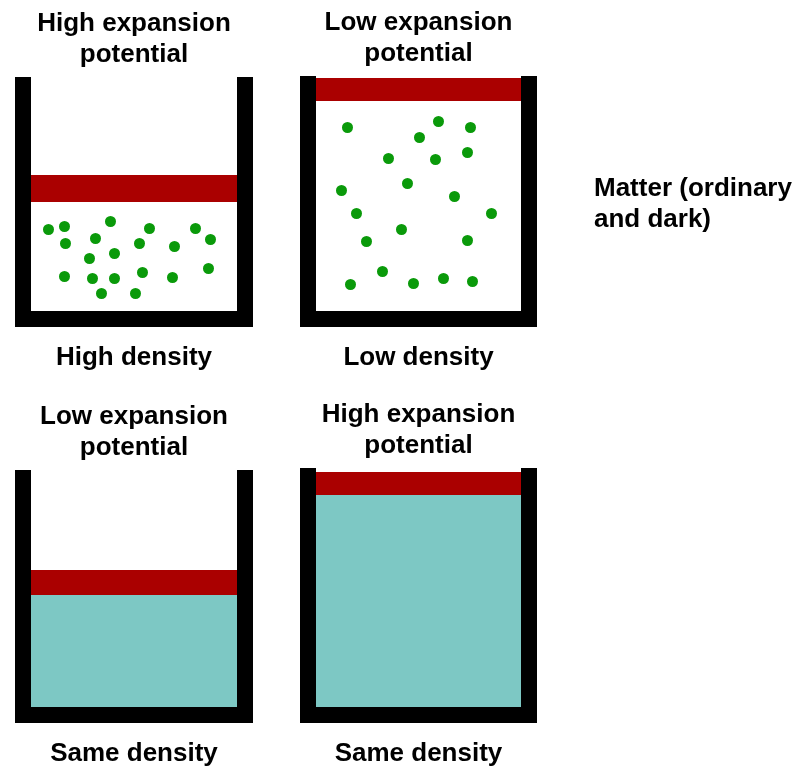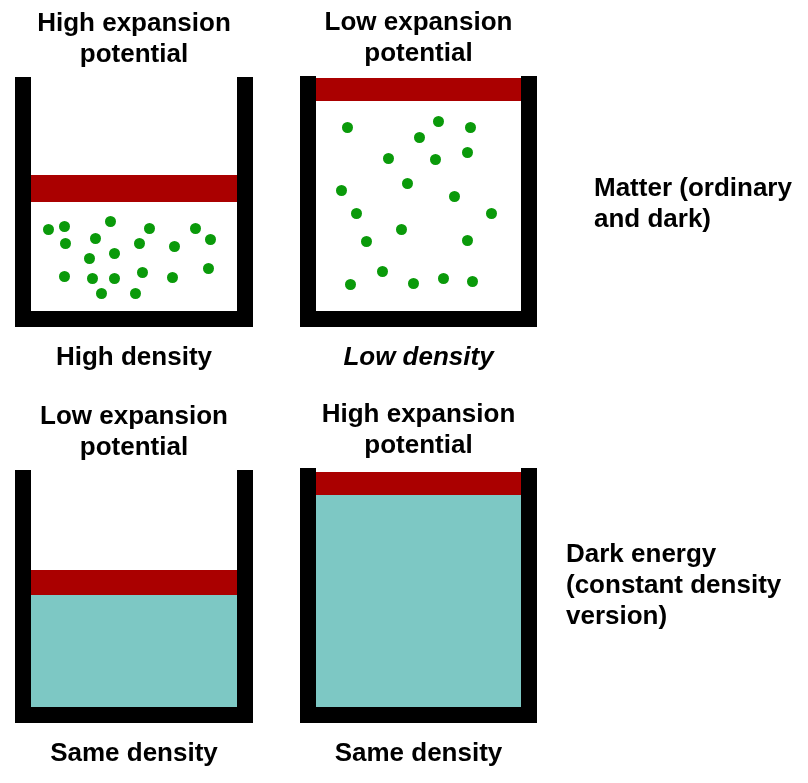--- a/index.html
+++ b/index.html
@@ -121,21 +121,21 @@
           <span class="dot" style="width: 11px; height: 11px; left: 95.5px; top: 147.5px;"></span>
           <span class="dot" style="width: 11px; height: 11px; left: 60.5px; top: 159.5px;"></span>
           <span class="dot" style="width: 11px; height: 11px; left: 161.5px; top: 158.5px;"></span>
           <span class="dot" style="width: 11px; height: 11px; left: 76.5px; top: 189.5px;"></span>
           <span class="dot" style="width: 11px; height: 11px; left: 44.5px; top: 202.5px;"></span>
           <span class="dot" style="width: 11px; height: 11px; left: 107.5px; top: 201.5px;"></span>
           <span class="dot" style="width: 11px; height: 11px; left: 137.5px; top: 196.5px;"></span>
           <span class="dot" style="width: 11px; height: 11px; left: 166.5px; top: 199.5px;"></span>
         </div>
     </div>
-    <div class="panel-caption" style="left: 270px; width: 297px; top: 341px; font-style: italic;">Low density</div>
+    <div class="panel-caption" style="left: 270px; width: 297px; top: 341px;">Low density</div>
   </section>
 
   <section class="panel">
     <div class="panel-title" style="left: -15px; width: 298px; top: 400px;">Low expansion
 potential</div>
     <div class="beaker" style="left: 15px; top: 470px; width: 238px; height: 253px;">
       <div class="wall wall-left" style="width: 16px;"></div>
       <div class="wall wall-right" style="width: 16px;"></div>
       <div class="wall base" style="height: 16px;"></div>
       <div class="piston" style="left: 16px; width: 206px; top: 100px; height: 25px;"></div>
@@ -154,17 +154,14 @@
       <div class="wall base" style="height: 16px;"></div>
       <div class="piston" style="left: 16px; width: 205px; top: 4px; height: 23px;"></div>
       <div class="fluid" style="left: 16px; width: 205px; top: 27px; bottom: 16px;"></div>
       <div class="dots"></div>
     </div>
     <div class="panel-caption" style="left: 270px; width: 297px; top: 737px;">Same density</div>
   </section>
 
   <div class="side-label side-label-matter">Matter (ordinary
 and dark)</div>
-  <div class="side-label side-label-dark-energy">Dark energy
-(constant density
-version)</div>
 
 </div>
 
 </body></html>

